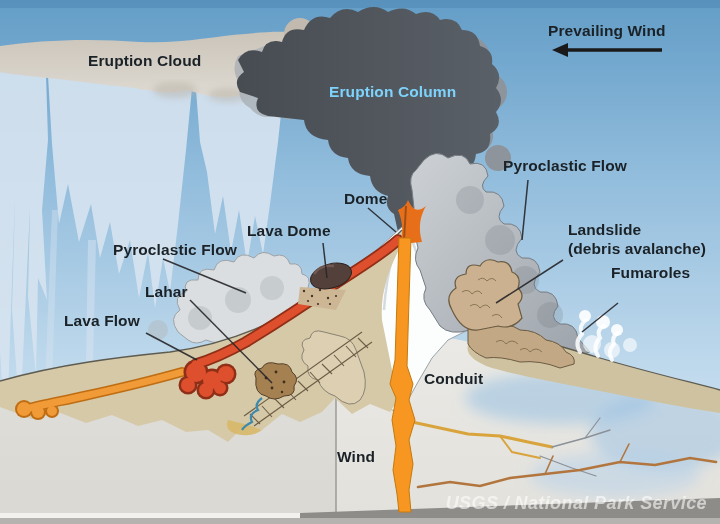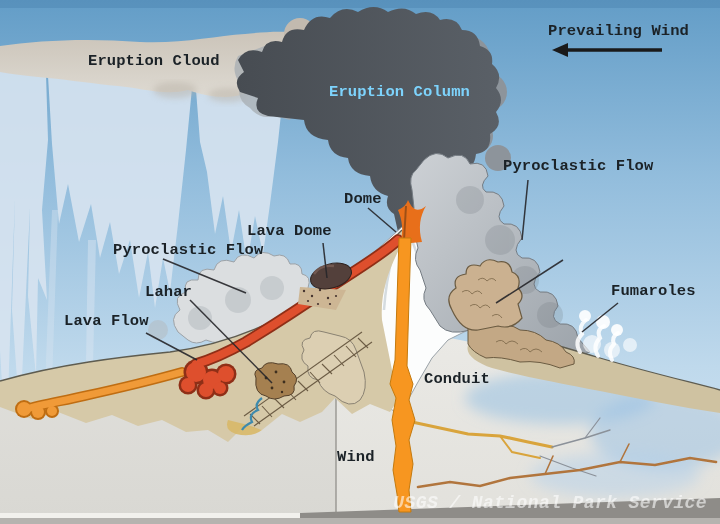--- a/index.html
+++ b/index.html
@@ -1,17 +1,17 @@
 <!DOCTYPE html>
 <html><head>
 <meta charset="utf-8">
 <style>
   html,body{margin:0;padding:0;background:#222;}
   #stage{position:relative;width:720px;height:524px;overflow:hidden;
-         font-family:Liberation Mono, monospace;}
+         font-family:Liberation Sans, sans-serif;}
   #stage svg{position:absolute;left:0;top:0;}
   .labels{position:absolute;left:0;top:0;width:720px;height:524px;pointer-events:none;}
   .lbl{position:absolute;font-weight:bold;font-size:15.5px;color:#1B2227;
        white-space:nowrap;letter-spacing:.1px;}
   .lbl.white{color:#7dd3fc;}
   .lbl.two-line{line-height:19px;}
   .watermark{position:absolute;font-weight:bold;font-style:italic;font-size:18px;
        color:rgba(255,255,255,0.58);white-space:nowrap;letter-spacing:.4px;}
 </style>
 </head>
@@ -322,21 +322,25 @@
   </g>
 </svg>
 
 <div class="labels">
   <div class="lbl" style="left:548px;top:22px">Prevailing Wind</div>
   <div class="lbl" style="left:88px;top:52px">Eruption Cloud</div>
   <div class="lbl white" style="left:329px;top:83px">Eruption Column</div>
   <div class="lbl" style="left:503px;top:157px">Pyroclastic Flow</div>
   <div class="lbl" style="left:344px;top:190px">Dome</div>
   <div class="lbl" style="left:247px;top:222px">Lava Dome</div>
+  <div class="lbl two-line" style="left:568px;top:220px">
+    <div>Landslide</div>
+    <div>(debris avalanche)</div>
+  </div>
   <div class="lbl" style="left:113px;top:241px">Pyroclastic Flow</div>
   <div class="lbl" style="left:145px;top:283px">Lahar</div>
-  <div class="lbl" style="left:611px;top:282px">Fumaroles</div>
+  <div class="lbl" style="left:611px;top:264px">Fumaroles</div>
   <div class="lbl" style="left:64px;top:312px">Lava Flow</div>
   <div class="lbl" style="left:424px;top:370px">Conduit</div>
   <div class="lbl" style="left:337px;top:448px">Wind</div>
   <div class="watermark" style="right:13px;top:493px">USGS / National Park Service</div>
 </div>
 </div>
 
 </body></html>

